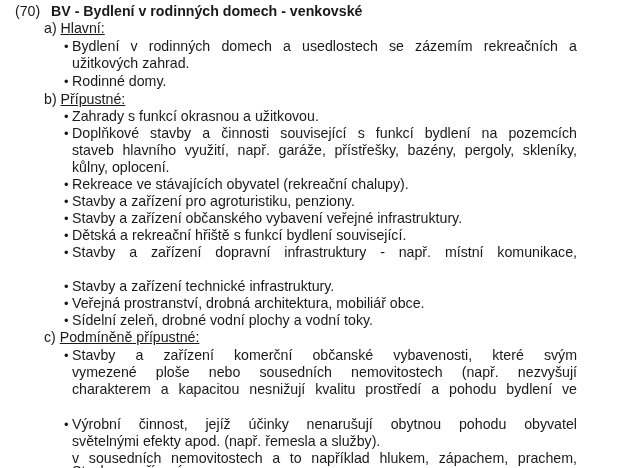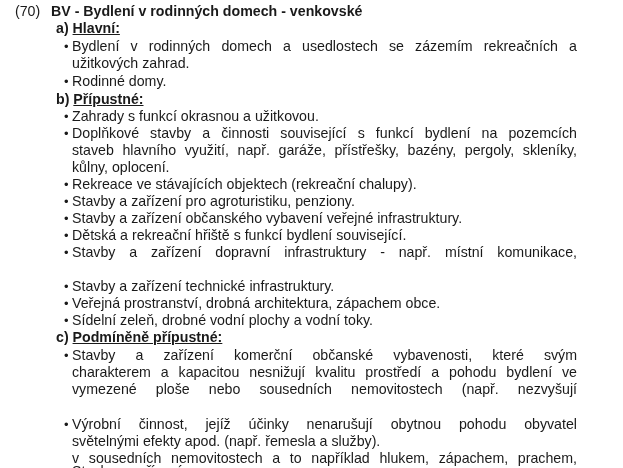--- a/index.html
+++ b/index.html
@@ -31,24 +31,23 @@
   }
   .heading .num {
     display: inline-block;
     width: 36px;
   }
   .heading .title {
     font-weight: bold;
   }
   .section-label {
     position: absolute;
-    left: 56px;
+    left: 44px;
     white-space: nowrap;
     line-height: 17px;
-    font-weight: bold;
   }
   .section-label .u {
     text-decoration: underline;
   }
   .item {
     position: absolute;
     left: 72px;
     width: 505px;
     line-height: 17px;
     text-align: justify;
@@ -100,21 +99,21 @@
     <span class="line">Zahrady s funkcí okrasnou a užitkovou.</span>
   </div>
   <div class="item" style="top:125px">
     <span class="bullet">•</span>
     <span class="line j">Doplňkové stavby a činnosti související s funkcí bydlení na pozemcích</span>
     <span class="line j">staveb hlavního využití, např. garáže, přístřešky, bazény, pergoly, skleníky,</span>
     <span class="line">kůlny,  oplocení.</span>
   </div>
   <div class="item" style="top:176px">
     <span class="bullet">•</span>
-    <span class="line">Rekreace ve stávajících objektech (rekreační chalupy).</span>
+    <span class="line">Rekreace ve stávajících obyvatel (rekreační chalupy).</span>
   </div>
   <div class="item" style="top:193px">
     <span class="bullet">•</span>
     <span class="line">Stavby a zařízení pro agroturistiku, penziony.</span>
   </div>
   <div class="item" style="top:210px">
     <span class="bullet">•</span>
     <span class="line">Stavby a zařízení občanského vybavení veřejné infrastruktury.</span>
   </div>
   <div class="item" style="top:227px">
@@ -124,35 +123,35 @@
   <div class="item" style="top:244px">
     <span class="bullet">•</span>
     <span class="line j">Stavby a zařízení dopravní infrastruktury - např. místní komunikace,</span>
   </div>
   <div class="item" style="top:278px">
     <span class="bullet">•</span>
     <span class="line">Stavby a zařízení technické infrastruktury.</span>
   </div>
   <div class="item" style="top:295px">
     <span class="bullet">•</span>
-    <span class="line">Veřejná prostranství, drobná architektura, zápachem obce.</span>
+    <span class="line">Veřejná prostranství, drobná architektura, mobiliář obce.</span>
   </div>
   <div class="item" style="top:312px">
     <span class="bullet">•</span>
     <span class="line">Sídelní zeleň, drobné vodní plochy a vodní toky.</span>
   </div>
 
   <div class="section-label" style="top:329px">
     <span>c) </span><span class="u">Podmíněně přípustné:</span>
   </div>
   <div class="item" style="top:347px">
     <span class="bullet">•</span>
     <span class="line j">Stavby a zařízení komerční občanské vybavenosti, které svým</span>
+    <span class="line j">vymezené ploše nebo sousedních nemovitostech (např. nezvyšují</span>
     <span class="line j">charakterem a kapacitou nesnižují kvalitu prostředí a pohodu bydlení ve</span>
-    <span class="line j">vymezené ploše nebo sousedních nemovitostech (např. nezvyšují</span>
   </div>
   <div class="item" style="top:416px">
     <span class="bullet">•</span>
     <span class="line j">Výrobní činnost, jejíž účinky nenarušují obytnou pohodu obyvatel</span>
     <span class="line">světelnými efekty apod. (např. řemesla a služby).</span>
     <span class="line j">v sousedních nemovitostech a to například hlukem, zápachem, prachem,</span>
   </div>
   <div class="item" style="top:463px">
     <span class="bullet">•</span>
     <span class="line">Stavby a zařízení...</span>

